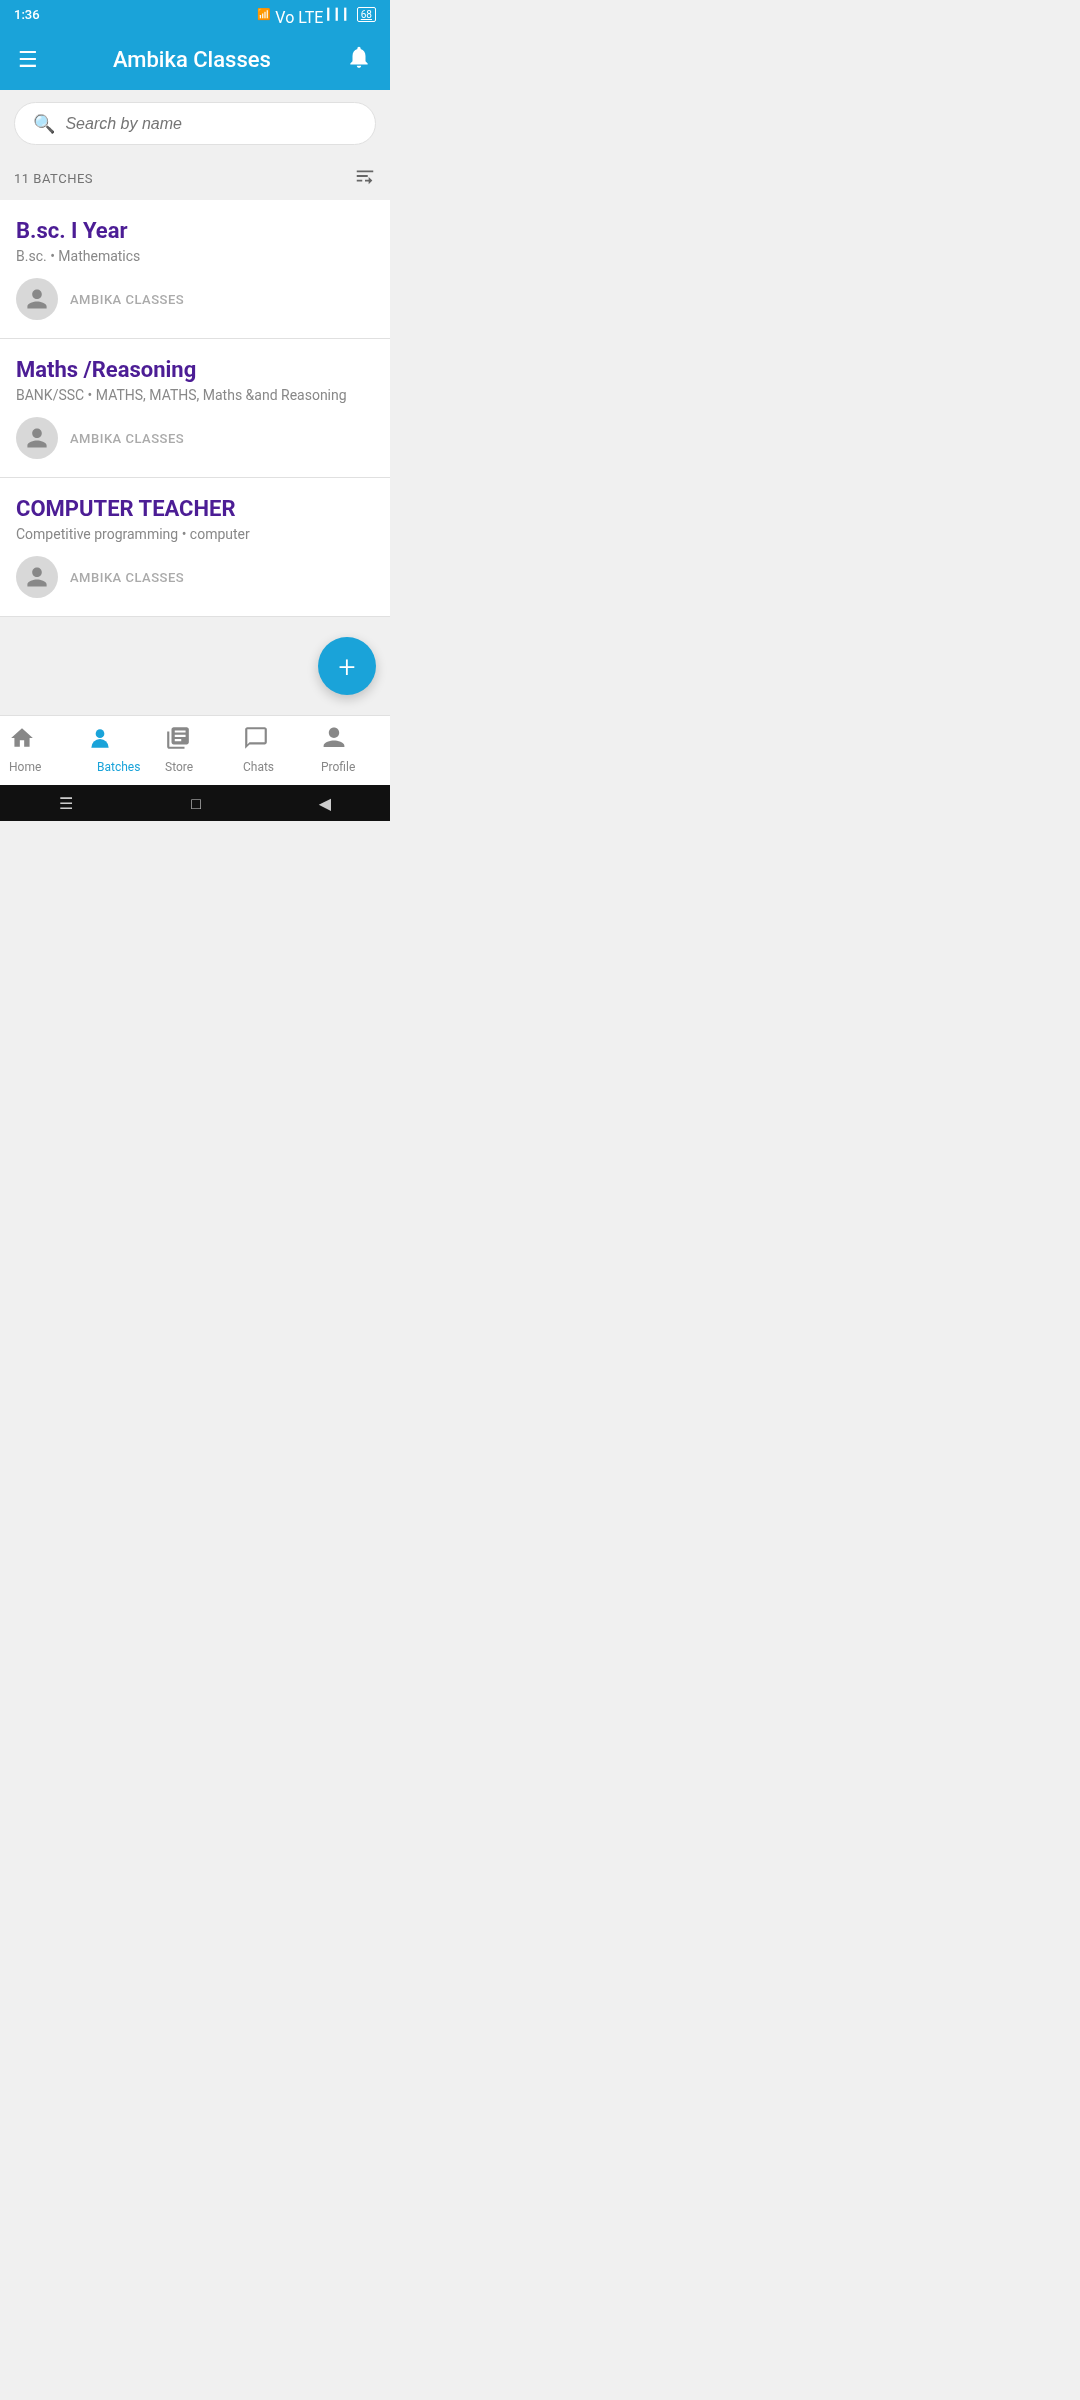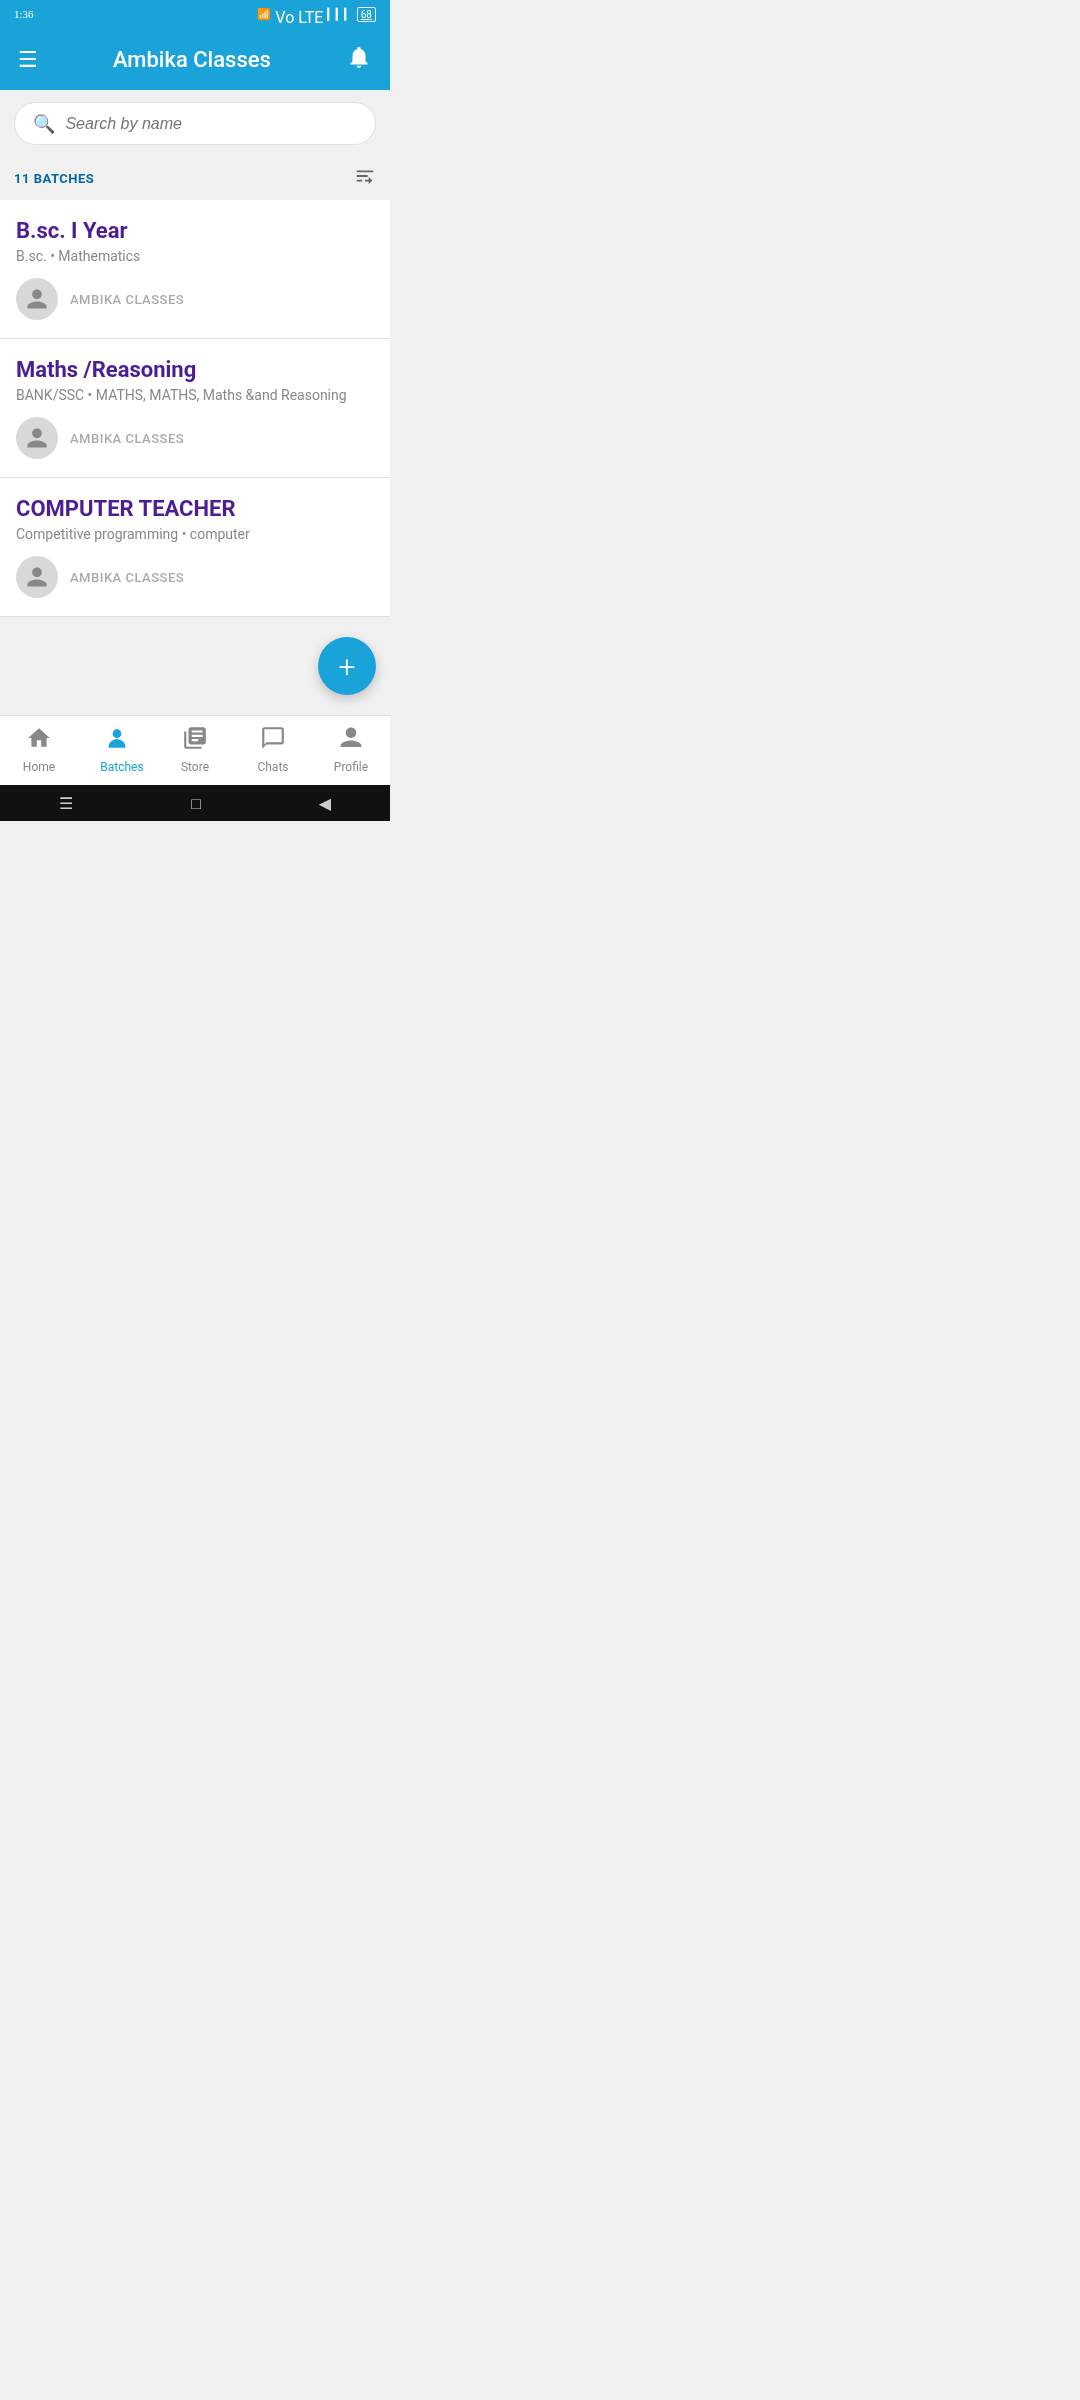--- a/index.html
+++ b/index.html
@@ -17,23 +17,22 @@
     .status-bar {
       background: #1aa3d9;
       display: flex;
       justify-content: space-between;
       align-items: center;
       padding: 6px 14px;
       height: 28px;
     }
     .status-time {
       color: white;
-      font-size: 11px;
+      font-size: 13px;
       font-weight: 500;
-      font-family: Liberation Serif, serif;
     }
     .status-icons {
       display: flex;
       align-items: center;
       gap: 4px;
       color: white;
       font-size: 11px;
     }
 
     
@@ -90,23 +89,23 @@
 
     
     .batches-bar {
       background: #f0f0f0;
       padding: 8px 14px 8px 14px;
       display: flex;
       align-items: center;
       justify-content: space-between;
     }
     .batches-count {
-      color: #0369a1;
+      color: #737373;
       font-size: 13px;
-      font-weight: 700;
+      font-weight: 400;
       letter-spacing: 0.5px;
     }
     .sort-icon {
       color: #666;
       font-size: 20px;
     }
 
     
     .content {
       background: white;
@@ -184,21 +183,21 @@
       display: flex;
       justify-content: space-around;
       align-items: center;
       border-top: 1px solid #e0e0e0;
       padding: 8px 0 10px 0;
       height: 70px;
     }
     .nav-item {
       display: flex;
       flex-direction: column;
-      align-items: center;
+      align-items: flex-start;
       gap: 3px;
       cursor: pointer;
       min-width: 60px;
     }
     .nav-icon {
       font-size: 24px;
       color: #888;
     }
     .nav-icon.active {
       color: #1aa3d9;

